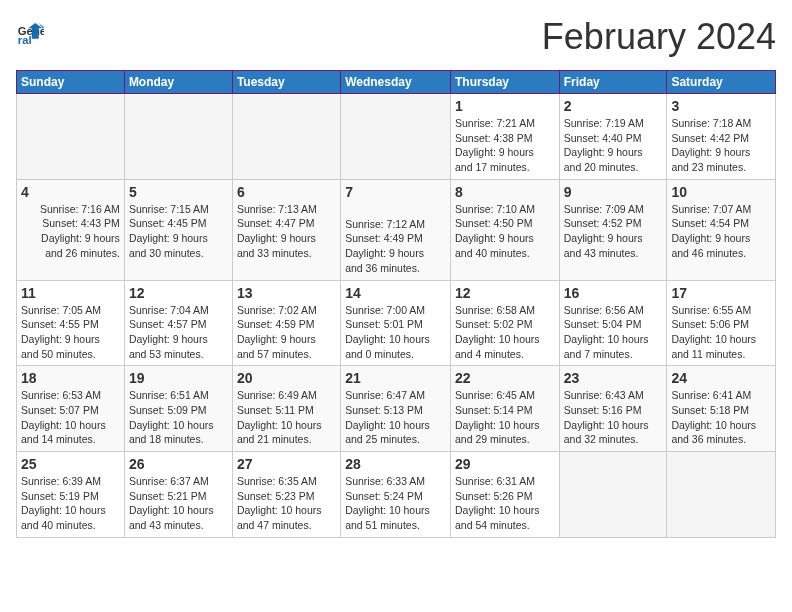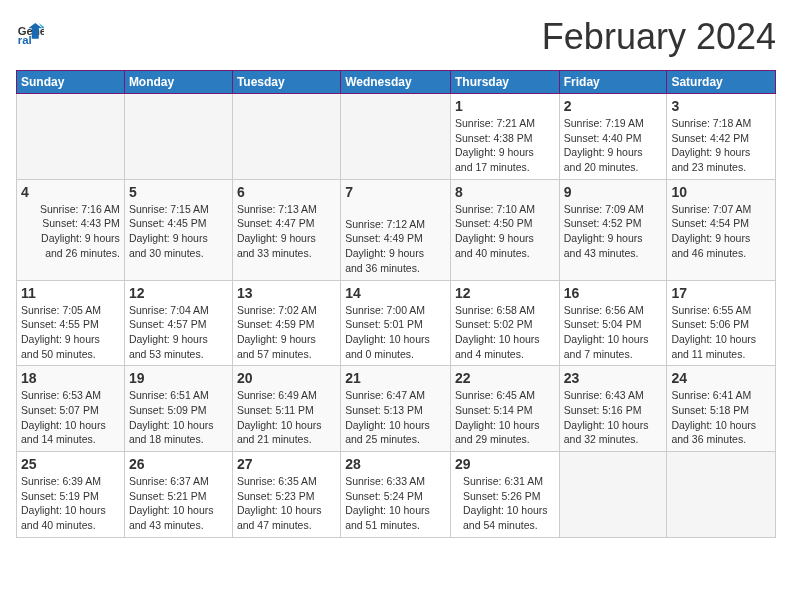--- a/index.html
+++ b/index.html
@@ -310,21 +310,21 @@
         </td>
         <td>
           <div class="day-number">28</div>
           <div class="day-info" style="white-space: pre-line;">Sunrise: 6:33 AM
 Sunset: 5:24 PM
 Daylight: 10 hours
 and 51 minutes.</div>
         </td>
         <td>
           <div class="day-number">29</div>
-          <div class="day-info" style="white-space: pre-line; margin-left: 8px;">Sunrise: 6:31 AM
+          <div class="day-info" style="white-space: pre-line;">Sunrise: 6:31 AM
 Sunset: 5:26 PM
 Daylight: 10 hours
 and 54 minutes.</div>
         </td>
         <td class="empty"></td>
         <td class="empty"></td>
       </tr>
     </tbody>
 </table>
 

